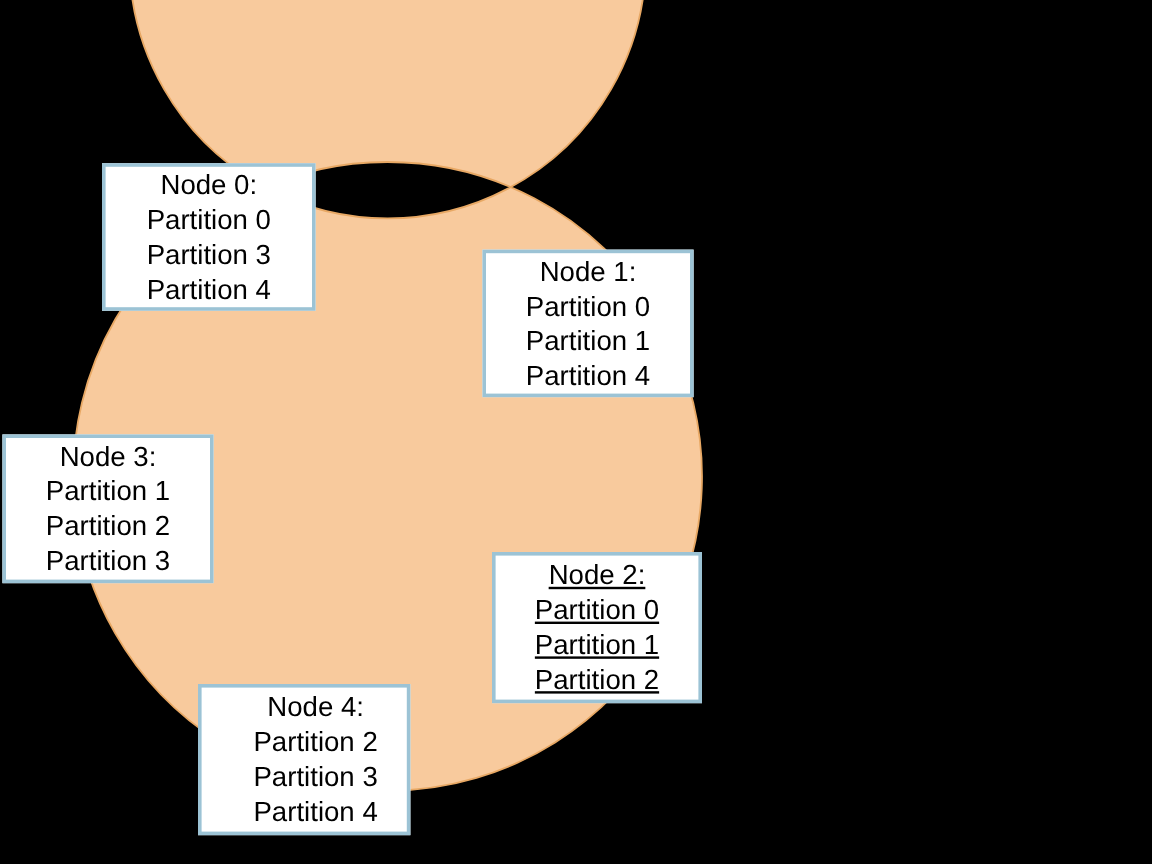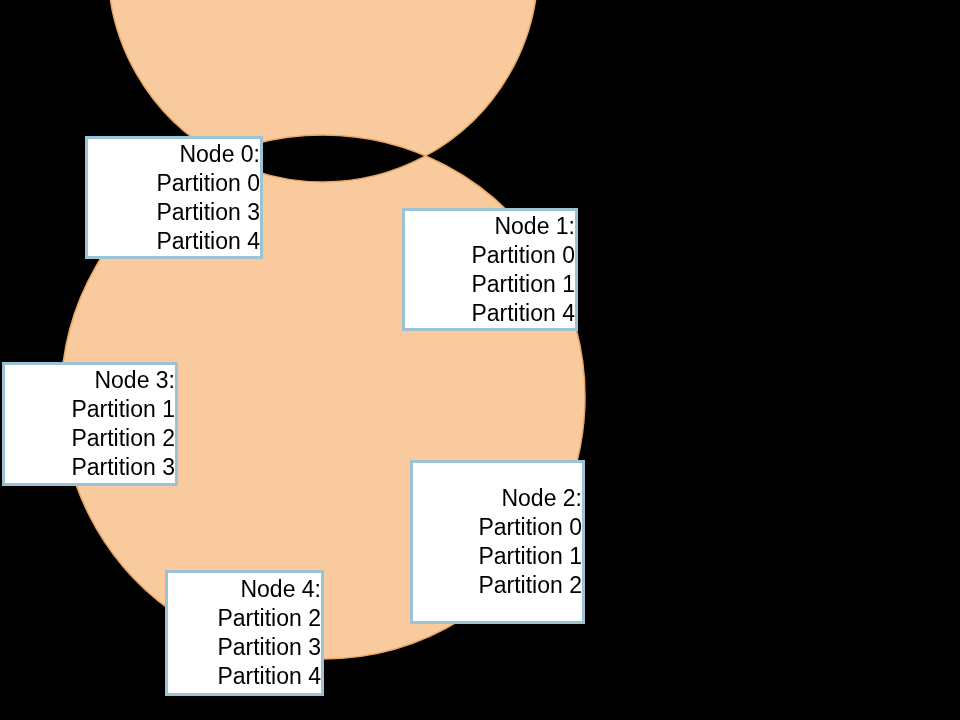--- a/index.html
+++ b/index.html
@@ -26,40 +26,40 @@
     width: 960px;
     height: 720px;
   }
   .node-box {
     position: absolute;
     box-sizing: border-box;
     background: #FFFFFF;
     border: 3px solid #9CC3D5;
     display: flex;
     flex-direction: column;
-    align-items: flex-end;
+    align-items: center;
     justify-content: center;
     color: #000000;
     font-family: "Liberation Sans", sans-serif;
     font-size: 23px;
     line-height: 29px;
     letter-spacing: 0px;
   }
   .node-title {
     white-space: nowrap;
   }
   .node-part {
     white-space: nowrap;
   }
   
   #node-0 { left: 85px;  top: 136px; width: 178px; height: 123px; }
   #node-1 { left: 402px; top: 181px; width: 176px; height: 123px; margin-top: 27px; }
-  #node-2 { left: 410px; top: 460px; width: 175px; height: 164px; }
+  #node-2 { left: 410px; top: 460px; width: 175px; height: 126px; text-decoration: underline; }
   #node-3 { left: 2px;   top: 362px; width: 176px; height: 124px; }
-  #node-4 { left: 165px; top: 570px; width: 159px; height: 126px; padding-left: 19px; }
+  #node-4 { left: 165px; top: 570px; width: 177px; height: 126px; padding-left: 19px; }
 </style>
 </head>
 <body>
 
 <div id="canvas" style="background: rgb(0, 0, 0);">
 
   <svg id="ring-layer" viewBox="0 0 960 720" xmlns="http://www.w3.org/2000/svg">
     <path id="ring-path" fill-rule="evenodd" d="M 323 135 A 262 262 0 1 1 322.99 135 Z M 323 182 A 215 215 0 1 0 322.99 182 Z" fill="#F8CA9D" stroke="#E8A864" stroke-width="1.5"></path>
   </svg>
 

